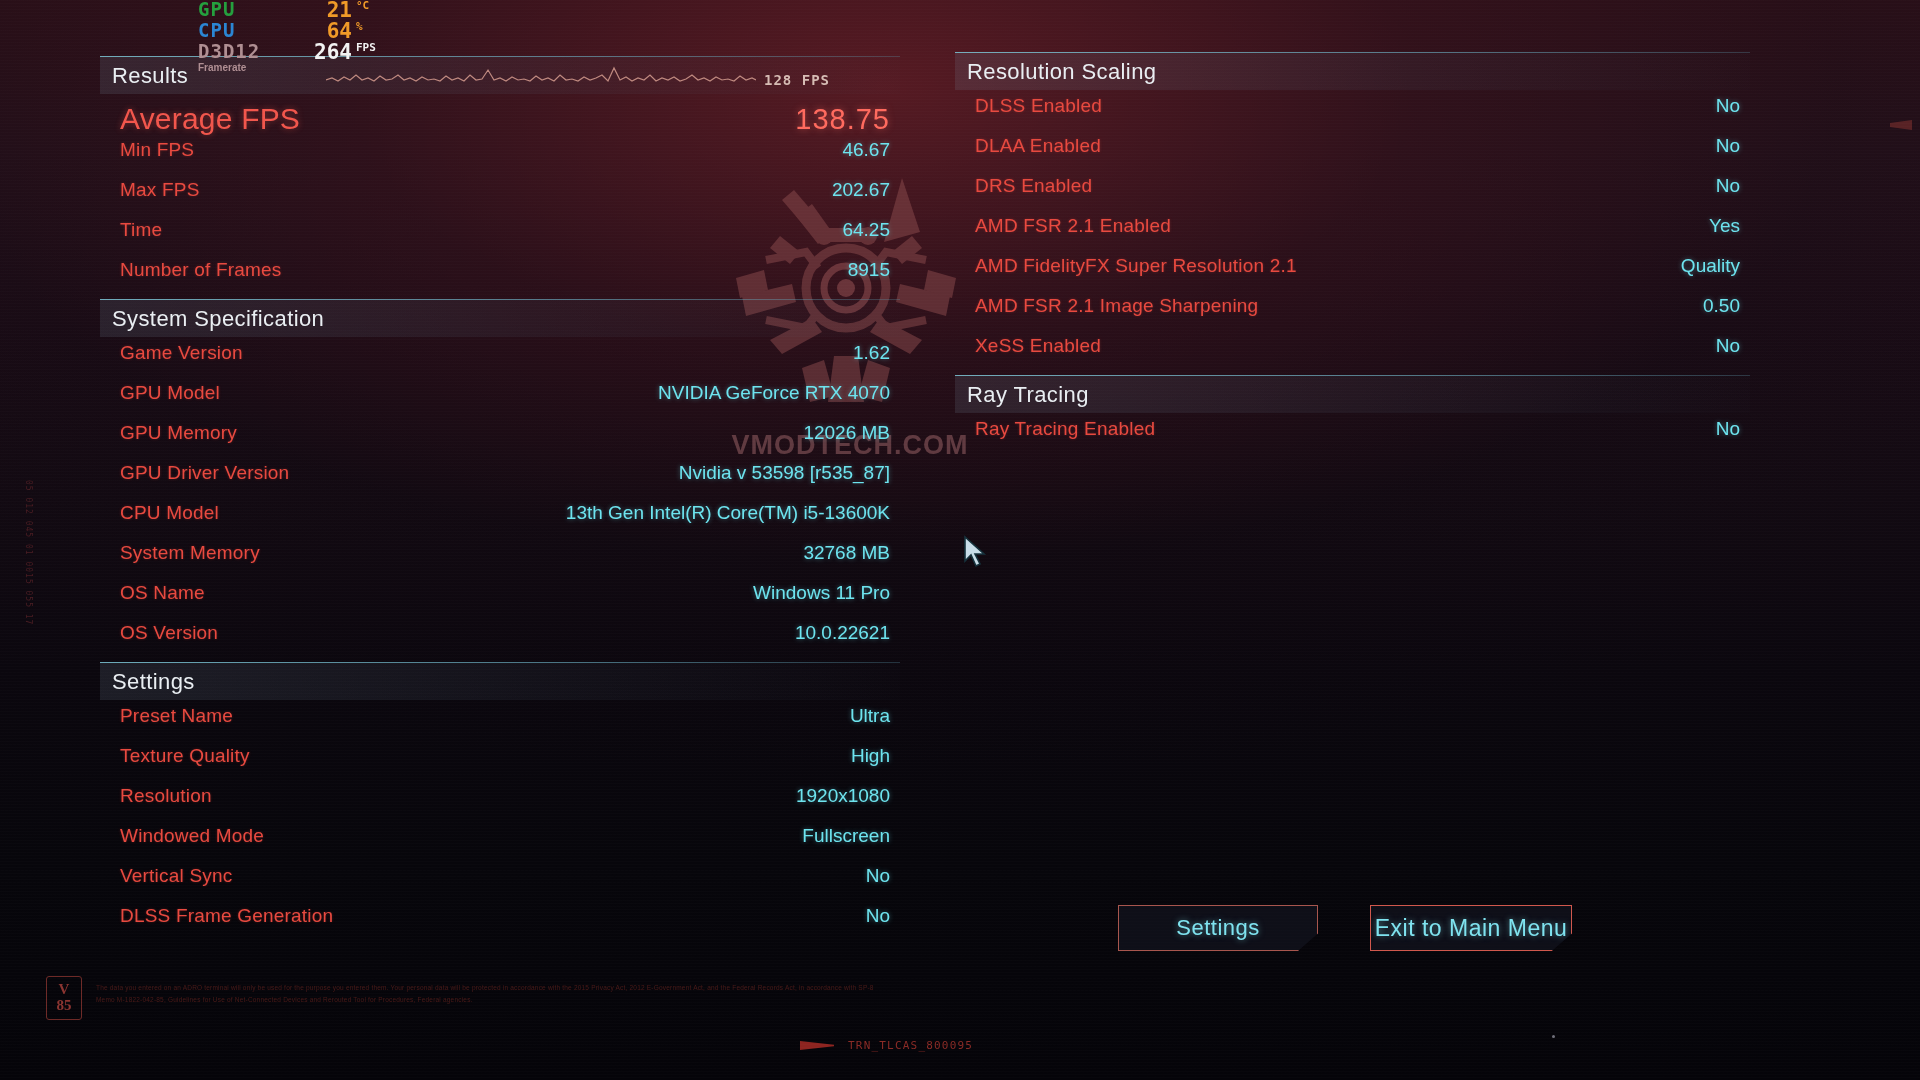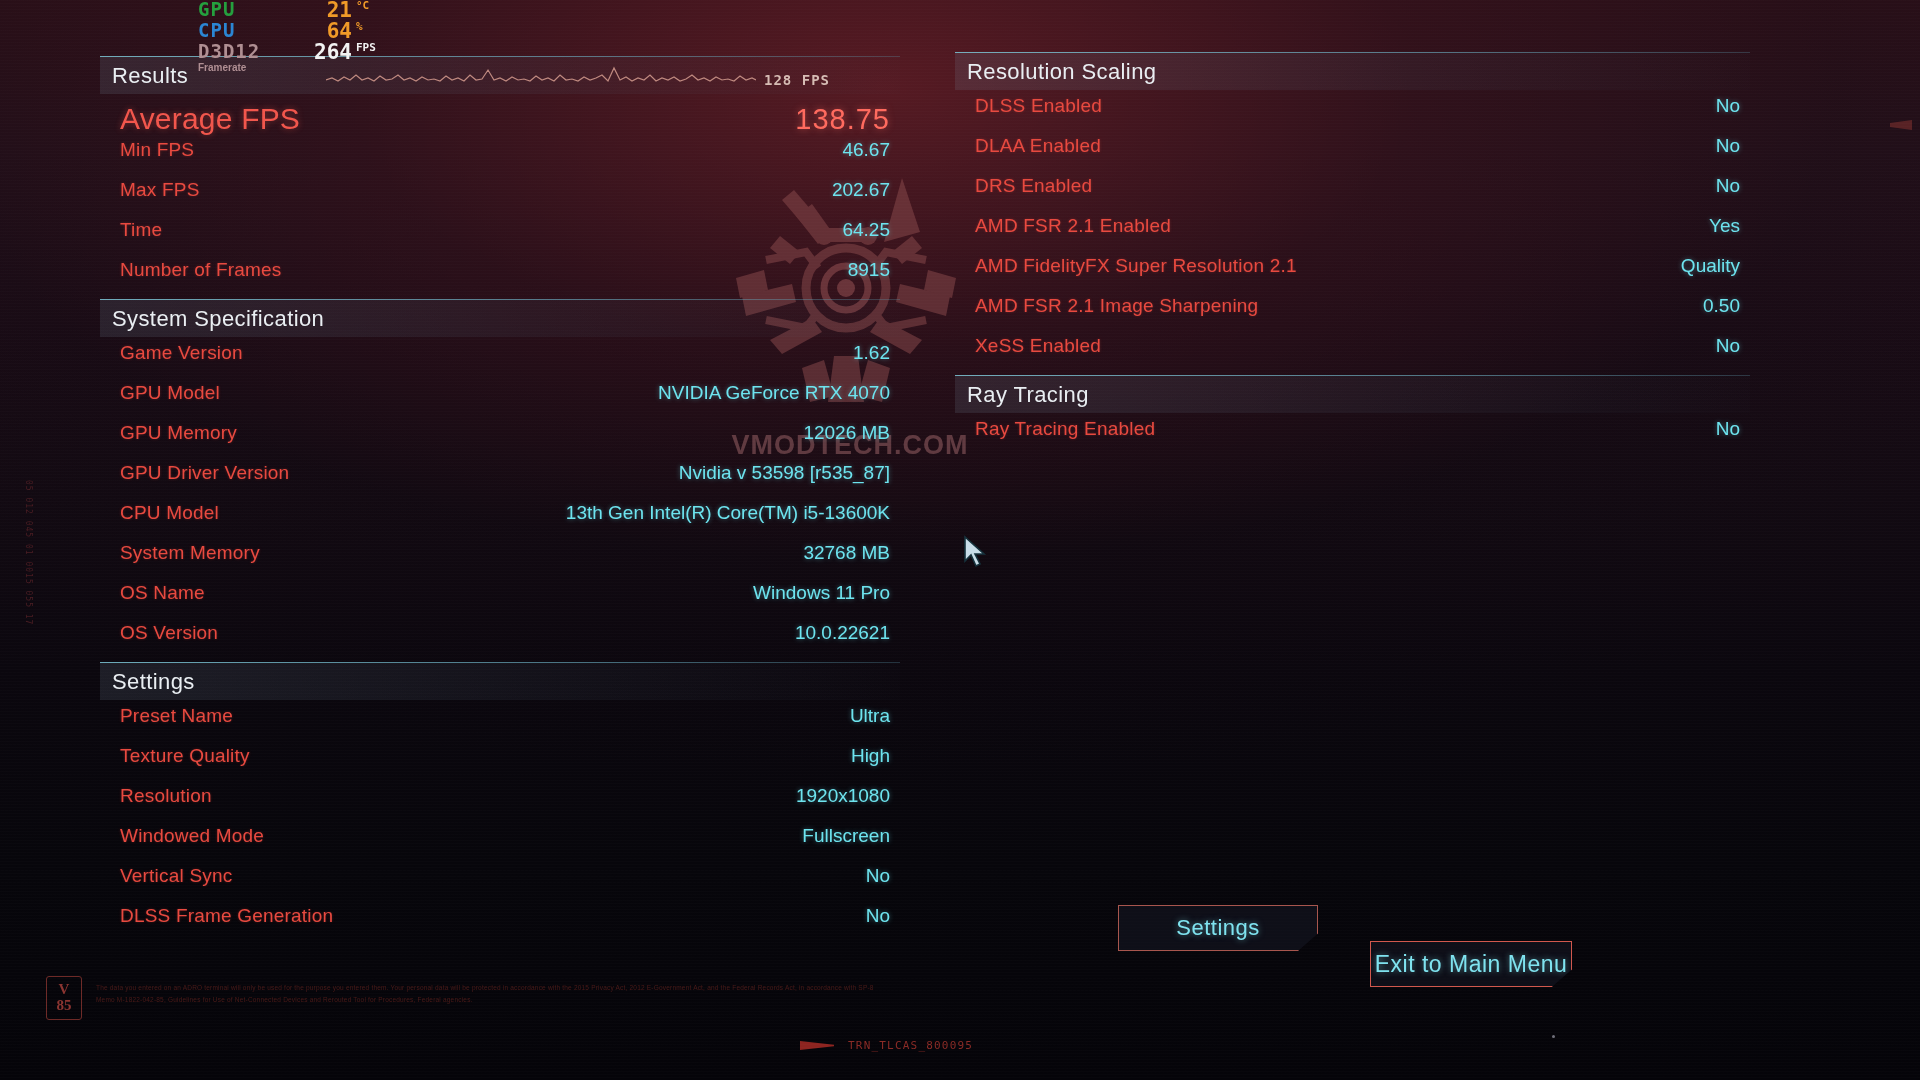--- a/index.html
+++ b/index.html
@@ -172,21 +172,21 @@
     cursor: pointer;
   }
   .btn-label {
     color: #7fe3ef;
     font-size: 22px;
     letter-spacing: 0.5px;
     text-shadow: 0 0 6px rgba(127,227,239,0.55);
     white-space: nowrap;
   }
   #btn-settings { width: 200px; }
-  #btn-exit { width: 202px; border-color: #d1584d; margin-top: 36px; }
+  #btn-exit { width: 202px; border-color: #d1584d; }
   #btn-exit .btn-label { font-size: 23px; }
 
   
   #cursor { position: absolute; left: 963px; top: 535px; z-index: 12; }
 
   
   #legal {
     position: absolute;
     left: 46px; top: 976px;
     display: flex;

